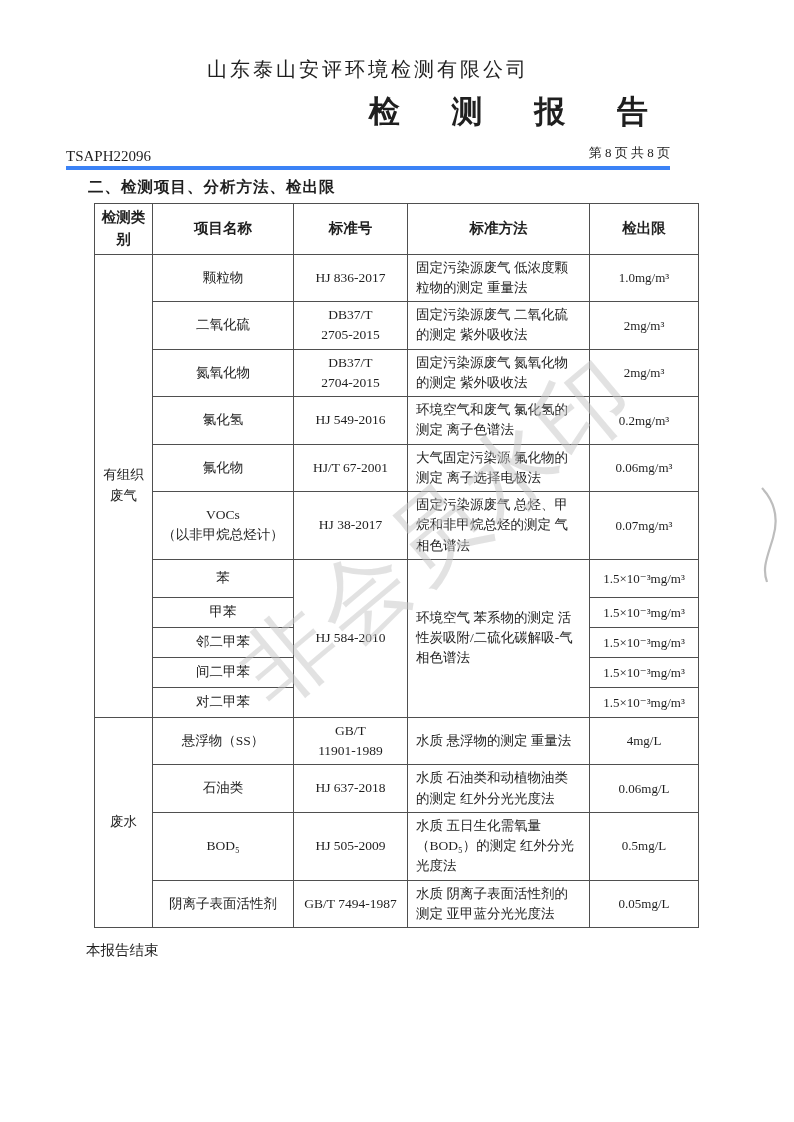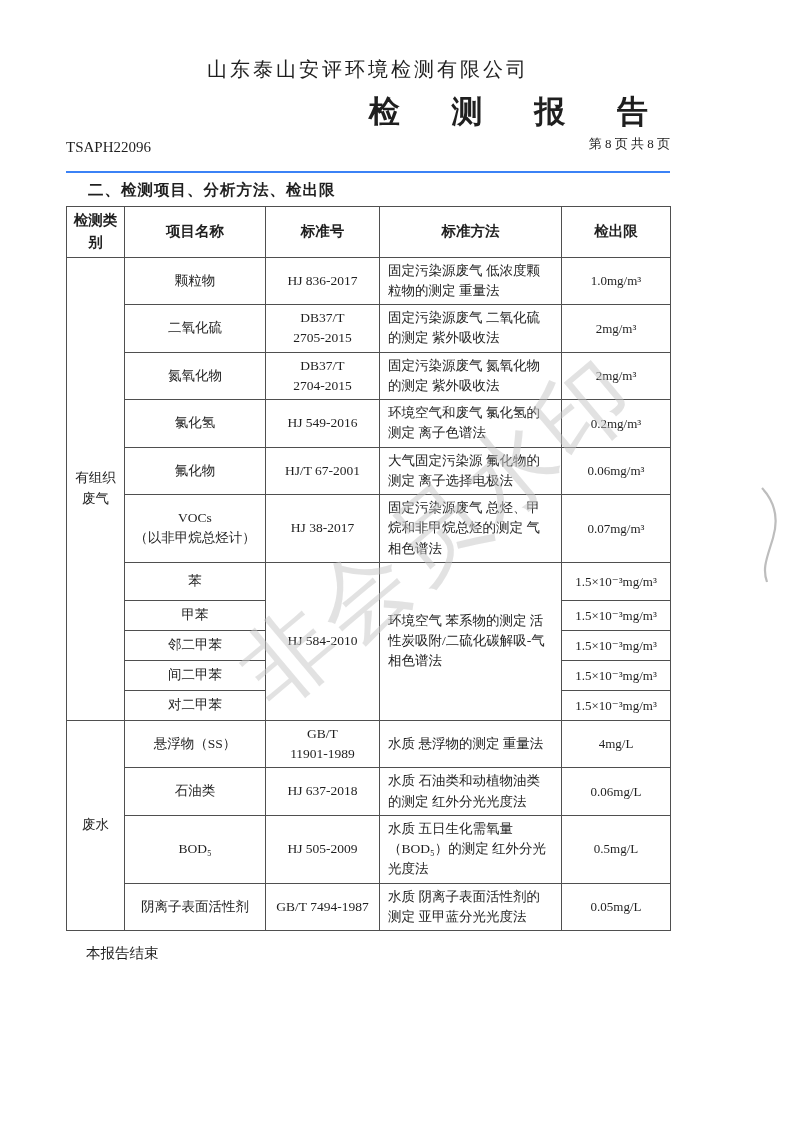--- a/index.html
+++ b/index.html
@@ -28,36 +28,37 @@
     margin-top: 8px;
     font-size: 31px;
     font-weight: bold;
     letter-spacing: 22px;
     text-indent: 22px;
   }
   .meta-row {
     display: flex;
     justify-content: space-between;
     align-items: flex-end;
-    border-bottom: 2px solid #3b82f6;
-    padding-bottom: 15px;
-    margin-top: 2px;
+    border-bottom: 4px solid #3b82f6;
+    padding-bottom: 1px;
+    margin-top: 11px;
   }
   .report-no { font-size: 15px; }
   .page-info { font-size: 13px; padding-bottom: 3px; }
   .section-title {
     font-size: 15.5px;
     font-weight: bold;
     margin: 7px 0 5px 22px;
     letter-spacing: 1px;
   }
   table.report-table {
     width: 604px;
     border-collapse: collapse;
     table-layout: fixed;
+    margin-left: 28px;
   }
   .report-table th, .report-table td {
     border: 1px solid #4f4f4f;
     vertical-align: middle;
     text-align: center;
     padding: 3px 5px;
     line-height: 1.5;
     white-space: pre-line;
   }
   .report-table th {

